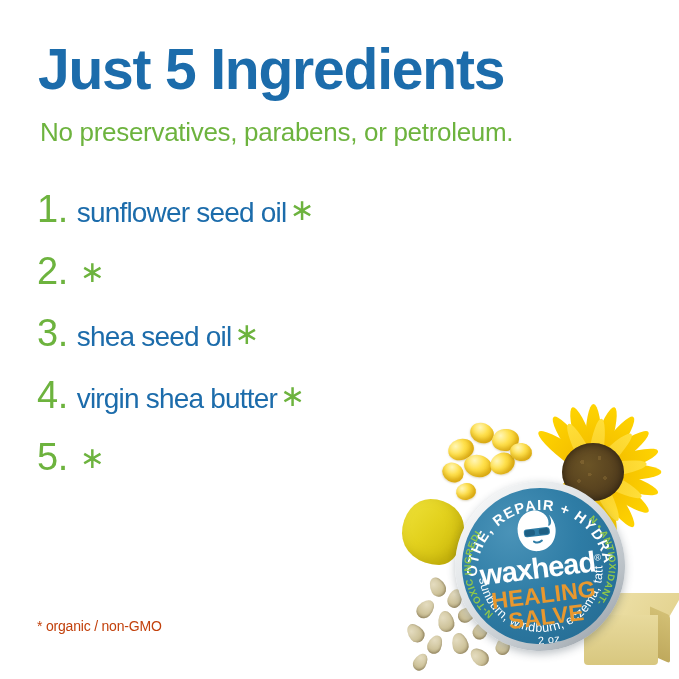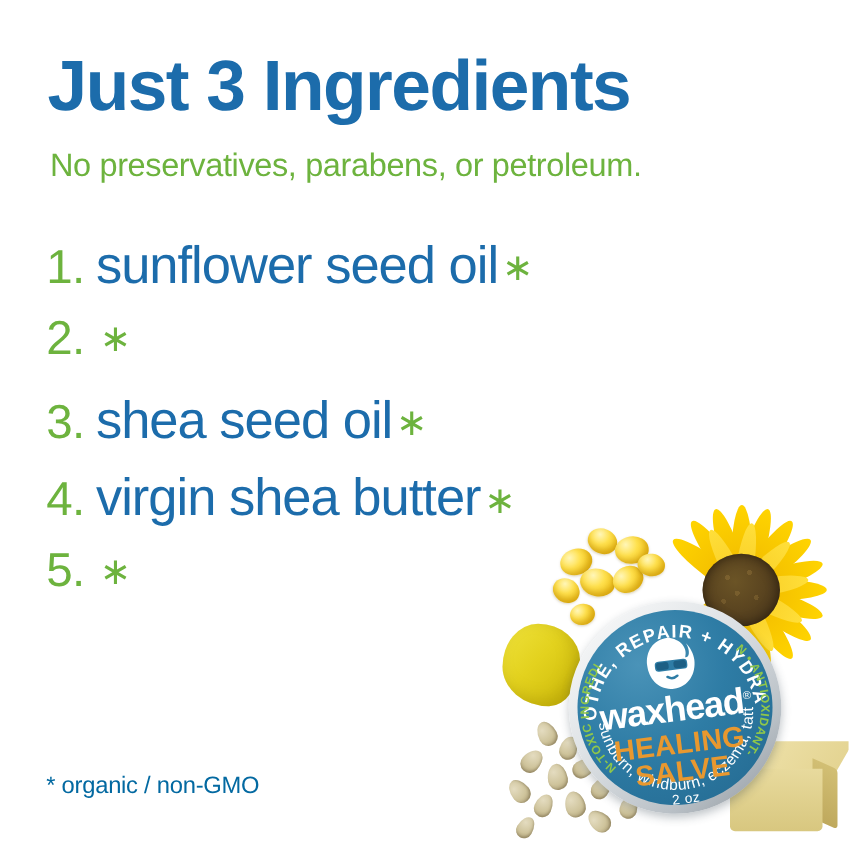--- a/index.html
+++ b/index.html
@@ -58,39 +58,39 @@
     white-space: nowrap;
   }
   .ing-num {
     font-size: 38px;
     color: #6db33e;
     font-weight: normal;
     letter-spacing: -0.5px;
     margin-right: 9px;
   }
   .ing-name {
-    font-size: 42px;
+    font-size: 28px;
     color: #1c6cab;
     letter-spacing: -0.8px;
   }
   .ing-star {
     font-size: 30px;
     color: #6db33e;
     margin-left: 3px;
     position: relative;
     top: -2px;
   }
 
   
   .footnote {
     position: absolute;
     left: 37px;
     top: 618px;
-    font-size: 19px;
-    color: #0369a1;
+    font-size: 14px;
+    color: #c2410c;
     letter-spacing: -0.2px;
     white-space: nowrap;
   }
 
   
   .product {
     position: absolute;
     left: 400px;
     top: 395px;
     width: 279px;
@@ -303,21 +303,21 @@
     font-size: 11px;
     color: #ffffff;
     letter-spacing: 0.4px;
   }
 </style>
 </head>
 <body>
 
 <div class="page">
 
-  <div class="headline">Just 3 Ingredients</div>
+  <div class="headline">Just 5 Ingredients</div>
   <div class="subtitle">No preservatives, parabens, or petroleum.</div>
 
   <div class="ing-list">
 
     <div class="ing-row">
       <span class="ing-num">1.</span>
       <span class="ing-name">sunflower seed oil</span>
       <span class="ing-star">∗</span>
     </div>
 

